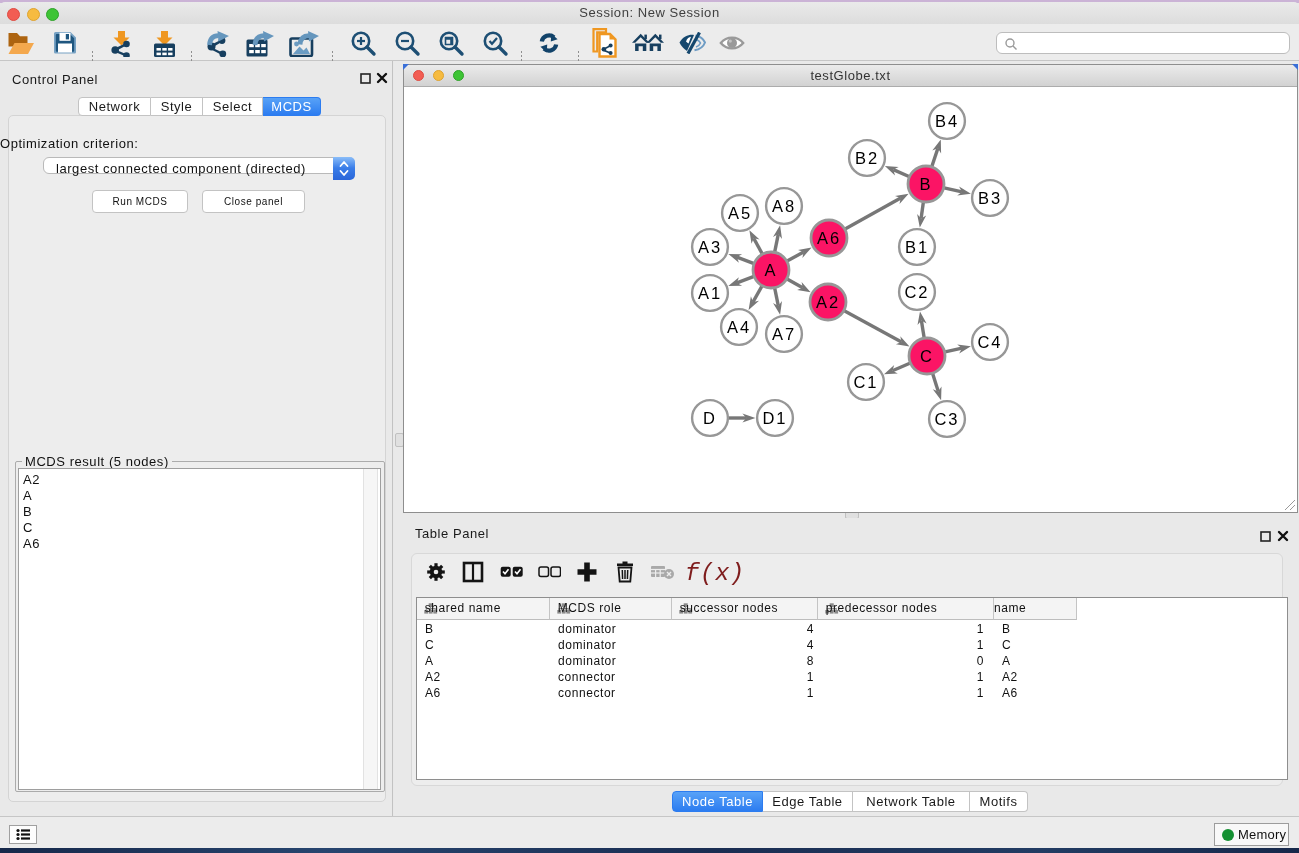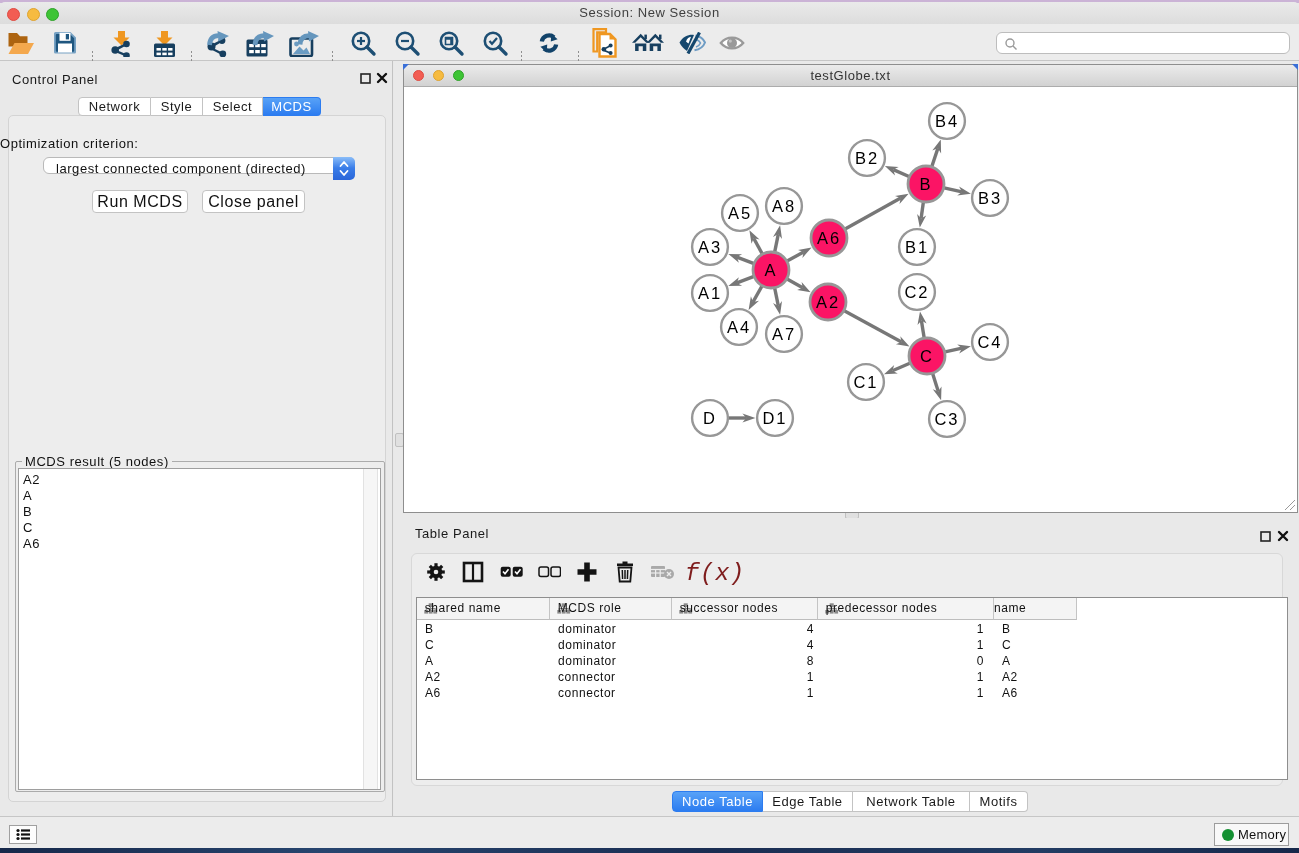--- a/index.html
+++ b/index.html
@@ -1,20 +1,20 @@
 <!DOCTYPE html>
 <html><head><meta charset="utf-8">
 <style>
 *{margin:0;padding:0;box-sizing:border-box}
 html,body{width:1299px;height:853px;overflow:hidden}
 body{position:relative;font-family:"Liberation Sans",sans-serif;background:#e8e8e8;font-size:13px;color:#111;letter-spacing:0.55px}
 .abs{position:absolute}
 .tl{width:13px;height:13px;border-radius:50%;display:inline-block}
 .sep{position:absolute;top:27px;height:31px;width:1px;background:repeating-linear-gradient(to bottom,#8f8f8f 0,#8f8f8f 1.6px,transparent 1.6px,transparent 4.2px)}
-.btn{position:absolute;background:#fff;border:1px solid #c3c3c3;border-radius:4px;text-align:center;font-size:16px;color:#111}
+.btn{position:absolute;background:#fff;border:1px solid #c3c3c3;border-radius:4px;text-align:center;font-size:10px;color:#111}
 .tab{display:inline-block;height:19px;line-height:18px;background:#fff;border:1px solid #c3c3c3;border-left:none;text-align:center;font-size:13px;color:#1a1a1a;vertical-align:top}
 .tabsel{background:linear-gradient(#58a2f7,#2c7cf0);color:#fff;border-color:#2c7cf0}
 </style></head>
 <body>
 
 <div class="abs" style="left:0;top:0;width:1299px;height:3px;background:#cbb3d6"></div>
 <div class="abs" style="left:0;top:2px;width:1299px;height:38px;background:linear-gradient(#eaeaea,#d3d3d3);border-bottom:1px solid #ababab;border-radius:5px 5px 0 0">
   <span class="tl" style="position:absolute;left:7px;top:6px;background:#f25d53;border:0.5px solid #df4b42"></span>
   <span class="tl" style="position:absolute;left:26.5px;top:6px;background:#f6bb40;border:0.5px solid #dfa32f"></span>
   <span class="tl" style="position:absolute;left:46px;top:6px;background:#3ec435;border:0.5px solid #2fa32a"></span>

